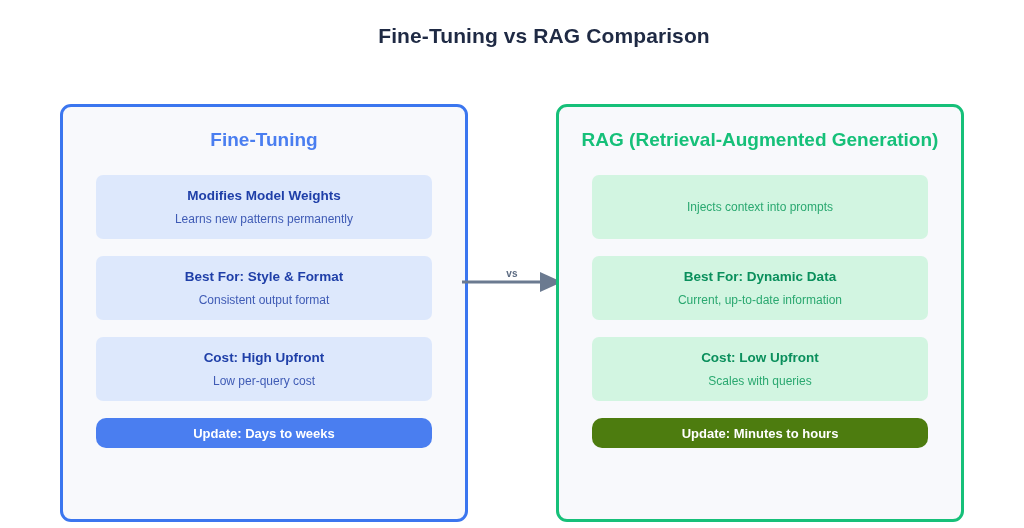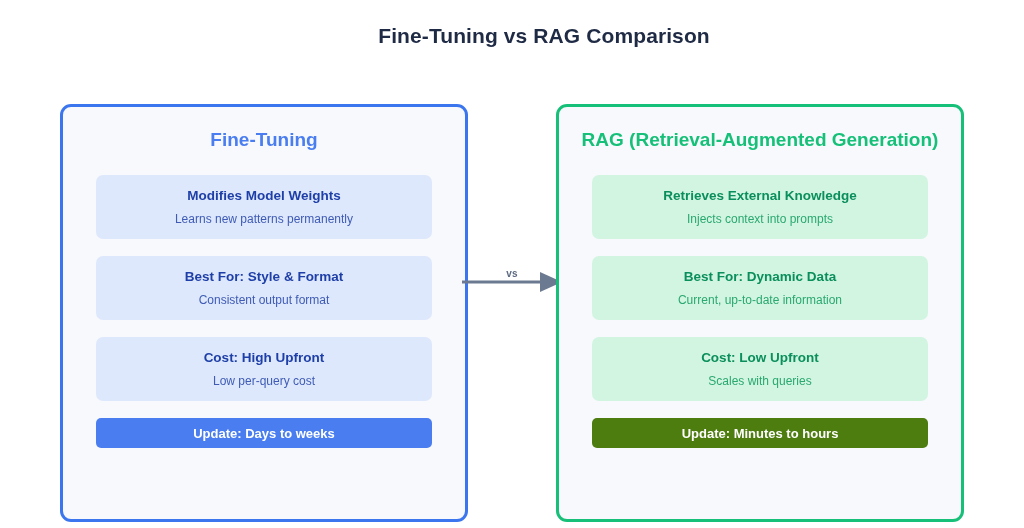--- a/index.html
+++ b/index.html
@@ -90,21 +90,21 @@
   }
   .panel.left  .feature-title { color: #1f3fa8; }
   .panel.left  .feature-sub   { color: #3f5bb5; }
   .panel.right .feature-title { color: #0a8f5c; }
   .panel.right .feature-sub   { color: #2aa870; }
 
   
   .update-pill {
     box-sizing: border-box;
     height: 30px;
-    border-radius: 5px;
+    border-radius: 10px;
     display: flex;
     align-items: center;
     justify-content: center;
     font-size: 13px;
     font-weight: bold;
     color: #ffffff;
     margin-top: 2px;
   }
   .panel.left  .update-pill { background: #4a7ef0; }
   .panel.right .update-pill { background: #4d7c0f; }
@@ -164,21 +164,20 @@
     <polygon points="78,10 100,20 78,30" fill="#6b7a90"></polygon>
   </svg>
 </div>
 <div class="vs-label">vs</div>
 
 <div class="panel right">
   <div class="panel-heading">RAG (Retrieval-Augmented Generation)</div>
   <div class="rows">
 
     <div class="feature-card">
-      <div class="feature-title">Retrieves External Knowledge</div>
       <div class="feature-sub">Injects context into prompts</div>
     </div>
 
     <div class="feature-card">
       <div class="feature-title">Best For: Dynamic Data</div>
       <div class="feature-sub">Current, up-to-date information</div>
     </div>
 
     <div class="feature-card">
       <div class="feature-title">Cost: Low Upfront</div>

